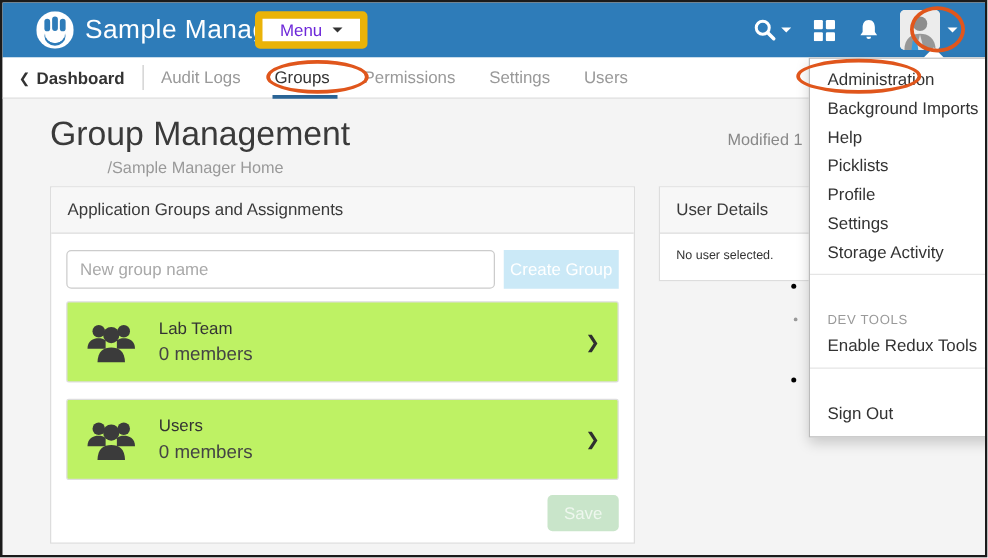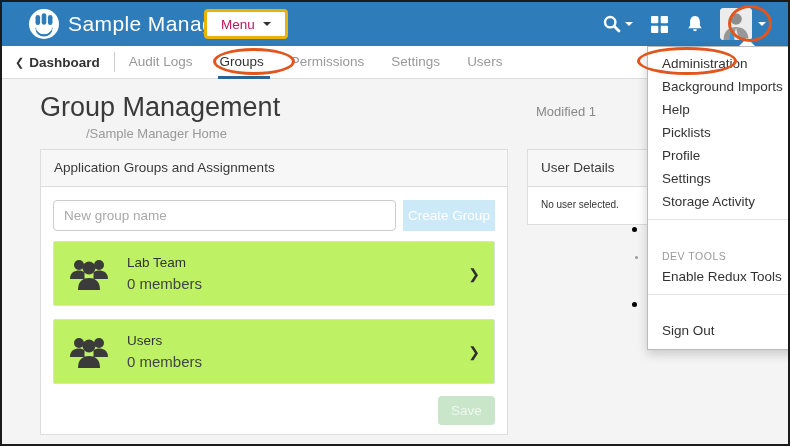--- a/index.html
+++ b/index.html
@@ -7,21 +7,21 @@
   #screen {
     position:relative; width:790px; height:446px; background:#f4f4f4;
     border:2px solid #1b1b1b; overflow:hidden;
   }
   
   .header { position:absolute; left:0; top:0; width:100%; height:44px; background:#2e7cb9; }
   .logo { position:absolute; left:27px; top:7px; width:30px; height:30px; }
   .app-title { position:absolute; left:66px; top:0; height:44px; line-height:44px;
     color:#fff; font-size:21px; font-weight:300; letter-spacing:.4px; }
   .menu-btn { position:absolute; left:202px; top:7px; height:30px; padding:0 14px;
-    background:#fff; border:3px solid #eab308; border-radius:4px; font-size:13.5px; color:#be185d;
+    background:#fff; border:6px solid #eab308; border-radius:4px; font-size:13.5px; color:#6d28d9;
     display:flex; align-items:center; cursor:pointer; }
   .caret-down { display:inline-block; width:0; height:0; border-left:4px solid transparent;
     border-right:4px solid transparent; border-top:4px solid #333; margin-left:8px; }
   .caret-down.white { border-top-color:#fff; }
   .hdr-icons { position:absolute; right:0; top:0; height:44px; display:flex; align-items:center; }
   .hdr-icon { display:flex; align-items:center; margin-right:10px; cursor:pointer; }
   .avatar { width:32px; height:32px; background:#ececec; border-radius:4px; overflow:hidden; margin-left:6px; }
   
   .navbar { position:absolute; left:0; top:44px; width:100%; height:33px; background:#fff;
     border-bottom:1px solid #ddd; display:flex; align-items:center; }
@@ -29,21 +29,21 @@
     font-weight:700; color:#333; cursor:pointer; }
   .nav-back .chev { font-size:11px; margin-right:5px; }
   .nav-sep { width:1px; height:20px; background:#ccc; margin:0 14px; }
   .nav-tab { font-size:13.5px; color:#999; margin-right:27px; cursor:pointer; position:relative;
     height:33px; line-height:31px; }
   .nav-tab.active { color:#333;text-align:right; }
   .nav-tab.active .underline { position:absolute; left:-2px; bottom:0; width:52px; height:3px; background:#2a6496; }
   
   .page-title { position:absolute; left:38px; top:90px; font-size:27px; color:#3a3a3a; }
   .page-subtitle { position:absolute; left:38px; top:124px; font-size:13px; color:#999;margin-left:46px; }
-  .modified { position:absolute; left:534px; top:102px; width:82px; font-size:13px; color:#888;
+  .modified { position:absolute; left:580px; top:102px; width:82px; font-size:13px; color:#888;
     white-space:nowrap; overflow:hidden; }
   
   .panel { position:absolute; background:#fff; border:1px solid #ddd; }
   .panel-hd { height:37px; line-height:36px; background:#f7f7f7; border-bottom:1px solid #ddd;
     padding:0 13px; font-size:13.5px; color:#3a3a3a; }
   .groups-panel { left:38px; top:147px; width:468px; height:286px; }
   .groups-body { padding:13px 12px; }
   .form-row { display:flex; }
   .group-input { width:343px; height:31px; border:1px solid #ccc; border-radius:4px;
     padding:0 10px; font-size:13.5px; color:#333; outline:none; }

